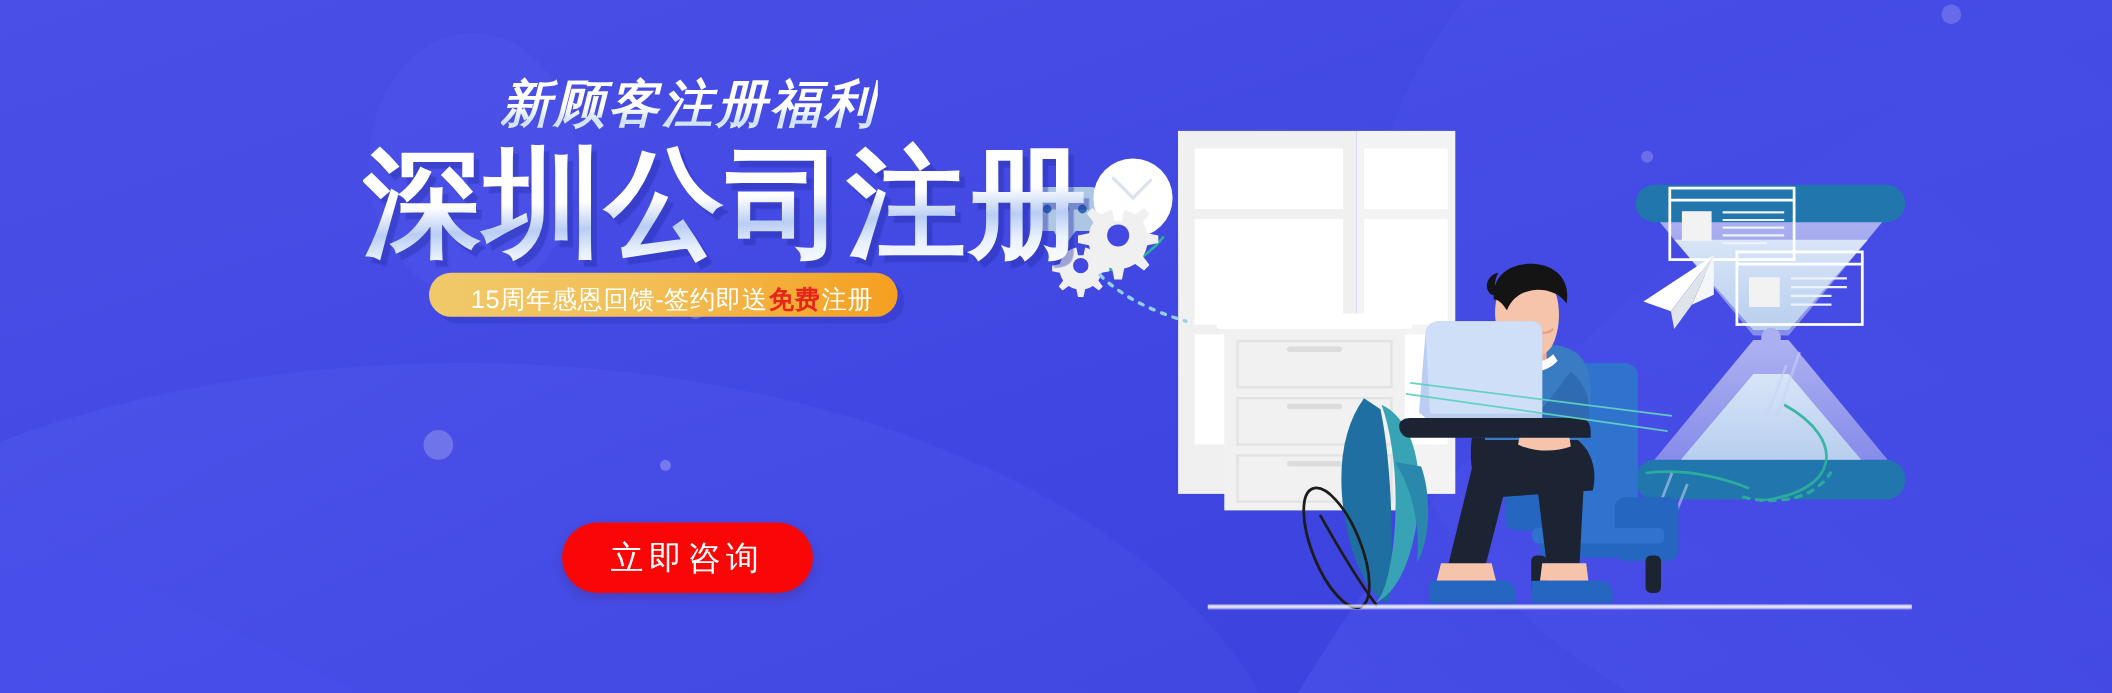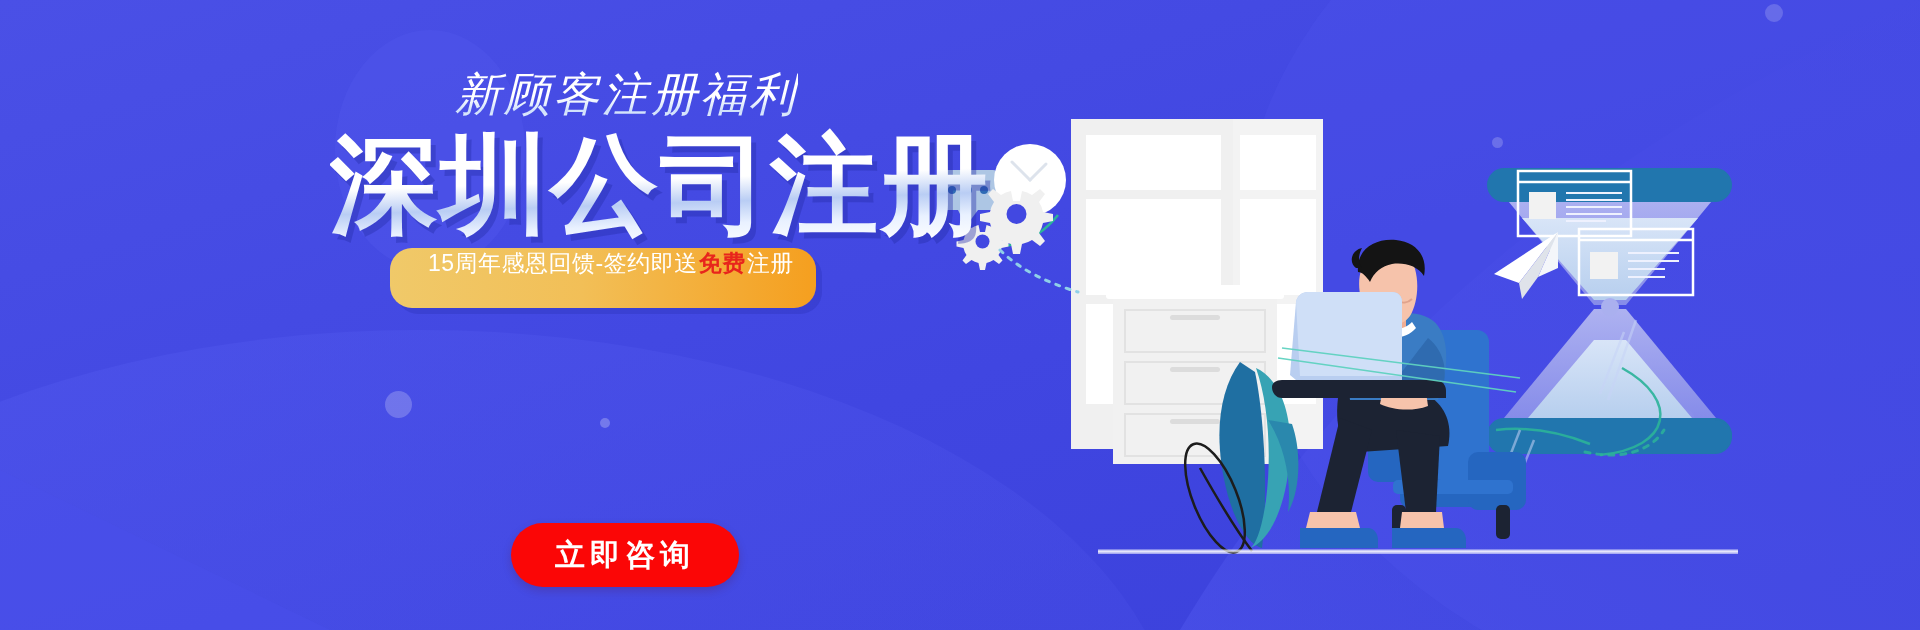--- a/index.html
+++ b/index.html
@@ -13,43 +13,43 @@
     background:linear-gradient(160deg,#4a4fe4 0%,#4349e2 35%,#3f45e0 60%,#3b41dd 100%);
   }
   
   .bg-svg { position:absolute; inset:0; width:1920px; height:630px; }
   
   .text-col {
     position:absolute; left:0; top:0; width:960px; height:630px;
   }
   .eyebrow {
     position:absolute; left:455px; top:64px;
-    font-size:46px; font-weight:normal; font-style:italic;
+    font-size:46px; font-weight:bold; font-style:italic;
     letter-spacing:3px;
     color:#ffffff;
     background:linear-gradient(180deg,#ffffff 0%,#ffffff 52%,#cfe0fb 76%,#ffffff 100%);
     -webkit-background-clip:text; background-clip:text;
     -webkit-text-fill-color:transparent; color:transparent;
     text-shadow:0 0 0 rgba(0,0,0,0);
     white-space:nowrap;
   }
   .headline {
     position:absolute; left:330px; top:128px;
     font-size:108px; font-weight:bold; 
     letter-spacing:2px; line-height:1.05;
     background:linear-gradient(178deg,#ffffff 0%,#ffffff 46%,#b9cdf4 64%,#e9f1ff 80%,#ffffff 100%);
     -webkit-background-clip:text; background-clip:text;
     -webkit-text-fill-color:transparent; color:transparent;
     white-space:nowrap;
     filter:drop-shadow(5px 6px 0 rgba(38,44,170,0.40));
   }
   .pill {
     position:absolute; left:390px; top:248px;
-    height:60px; padding:0 22px 0 38px;
-    display:flex; align-items:flex-start;
+    height:40px; padding:0 22px 0 38px;
+    display:flex; align-items:flex-end;
     border-radius:22px;
     background:linear-gradient(90deg,#f0c969 0%,#f2bf57 45%,#f59f1f 100%);
     box-shadow:6px 6px 0 rgba(40,46,175,0.30);
     font-size:23px; letter-spacing:0.5px; white-space:nowrap;
     color:#ffffff;
   }
   .pill .hl { color:#e8251c; font-weight:bold; padding:0 1px; }
   .tagline {
     position:absolute; left:400px; top:308px;
     font-size:62px; font-weight:bold; font-style:italic;
@@ -63,24 +63,23 @@
     background:linear-gradient(180deg,#f5f768 0%,#e3ec1c 55%,#cde01a 100%);
     -webkit-background-clip:text; background-clip:text;
     -webkit-text-fill-color:transparent; color:transparent;
     font-size:72px;
   }
   .cta {
     position:absolute; left:511px; top:475px;
     width:228px; height:64px; border:none; cursor:pointer;
     border-radius:32px;
     background:#fb0606;
-    color:#ffffff; font-size:30px; font-weight:bold; letter-spacing:5px;
+    color:#ffffff; font-size:30px; font-weight:normal; letter-spacing:5px;
     font-family:"Liberation Sans","DejaVu Sans",sans-serif;
     box-shadow:0 4px 10px rgba(90,0,0,0.18);
-    margin-top:48px;
   }
   .dot { position:absolute; border-radius:50%; }
   
   .illo { position:absolute; left:0; top:0; width:1920px; height:630px; }
 </style>
 </head>
 <body>
 
 <div id="banner">
 

